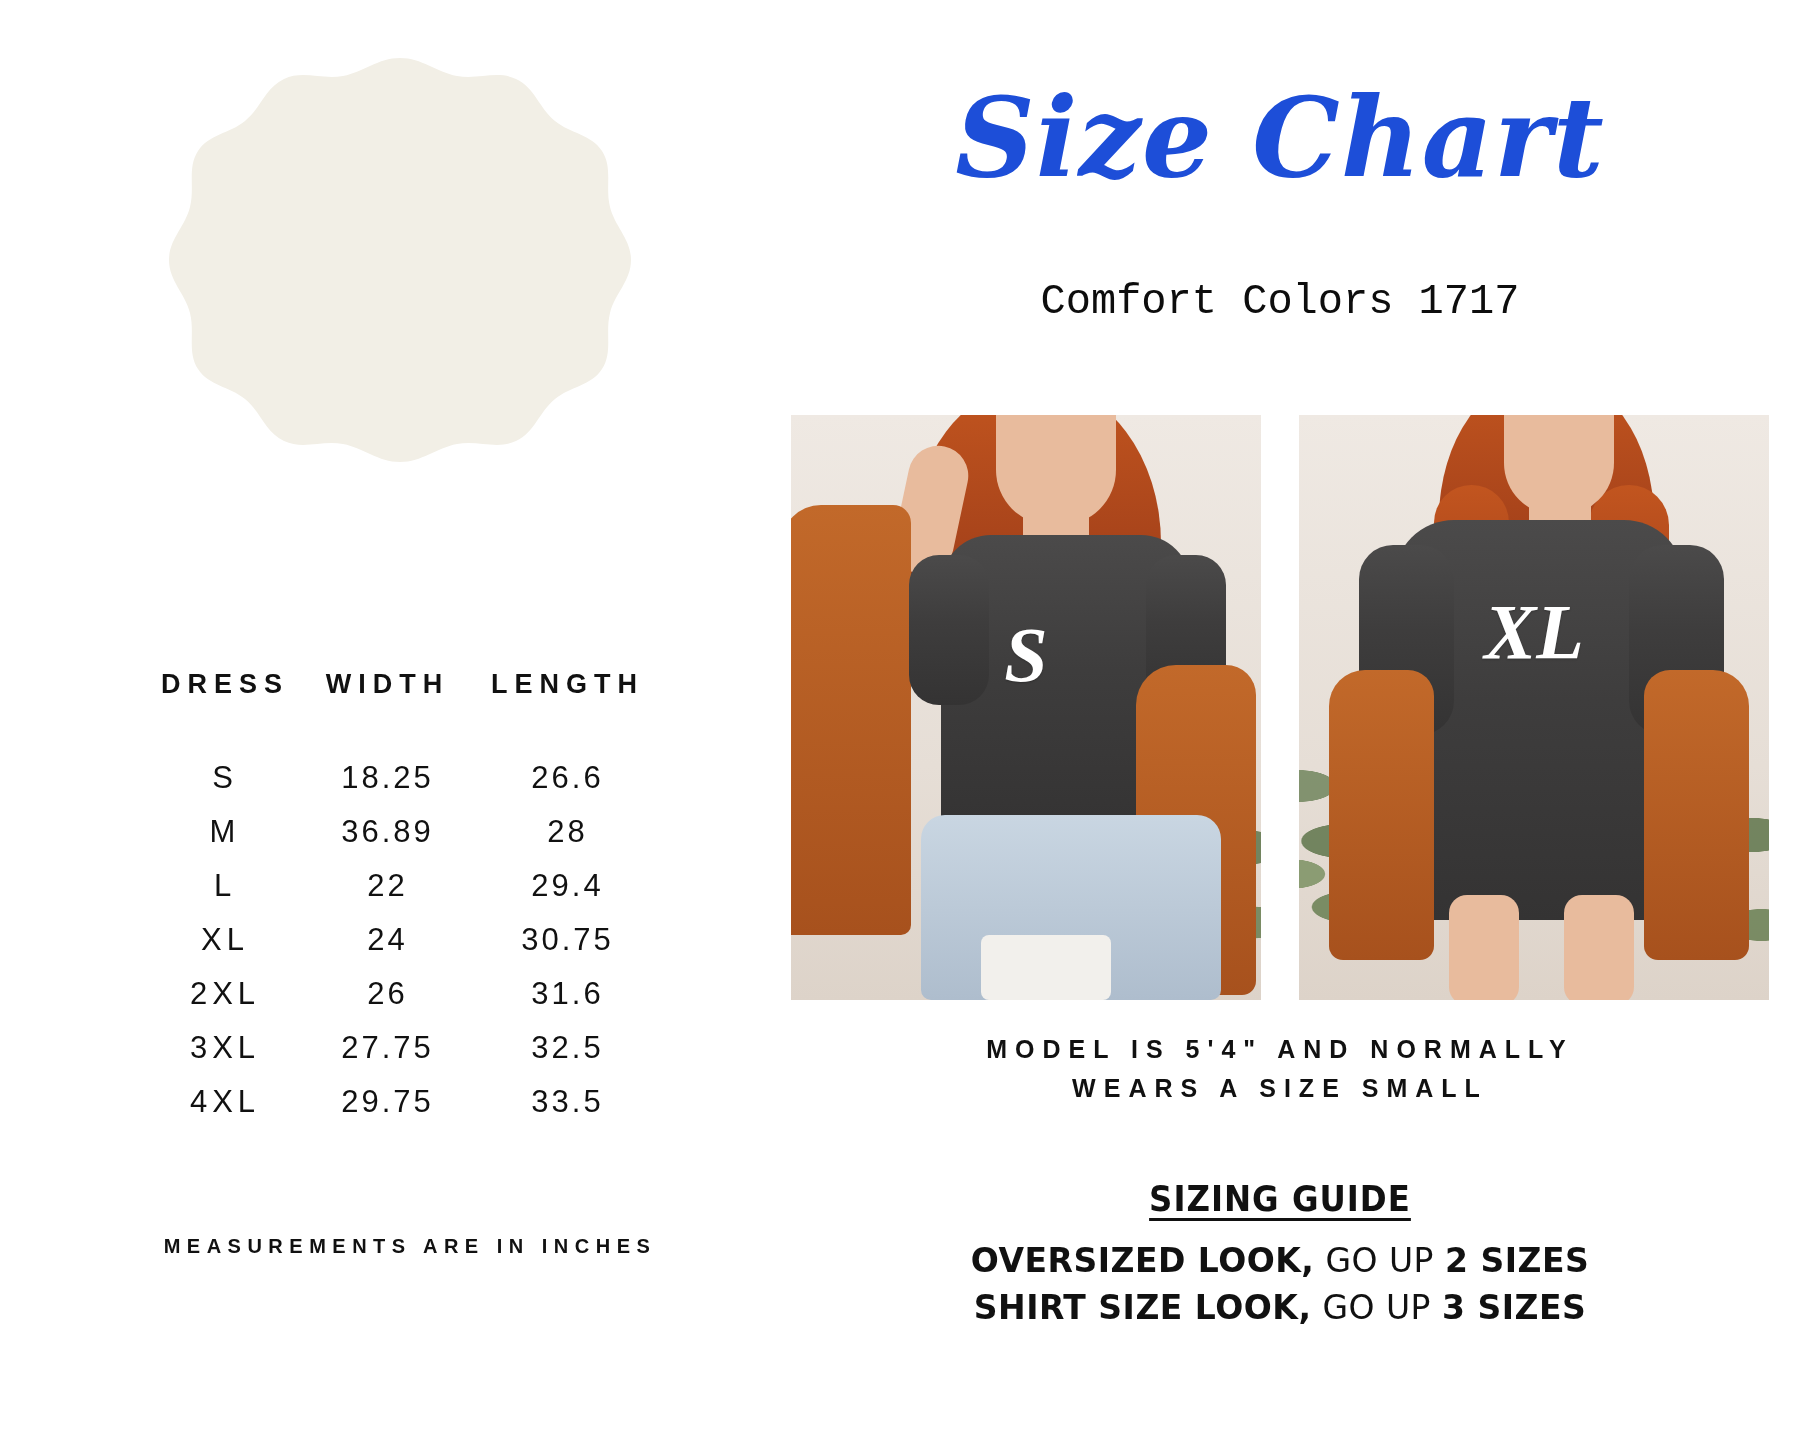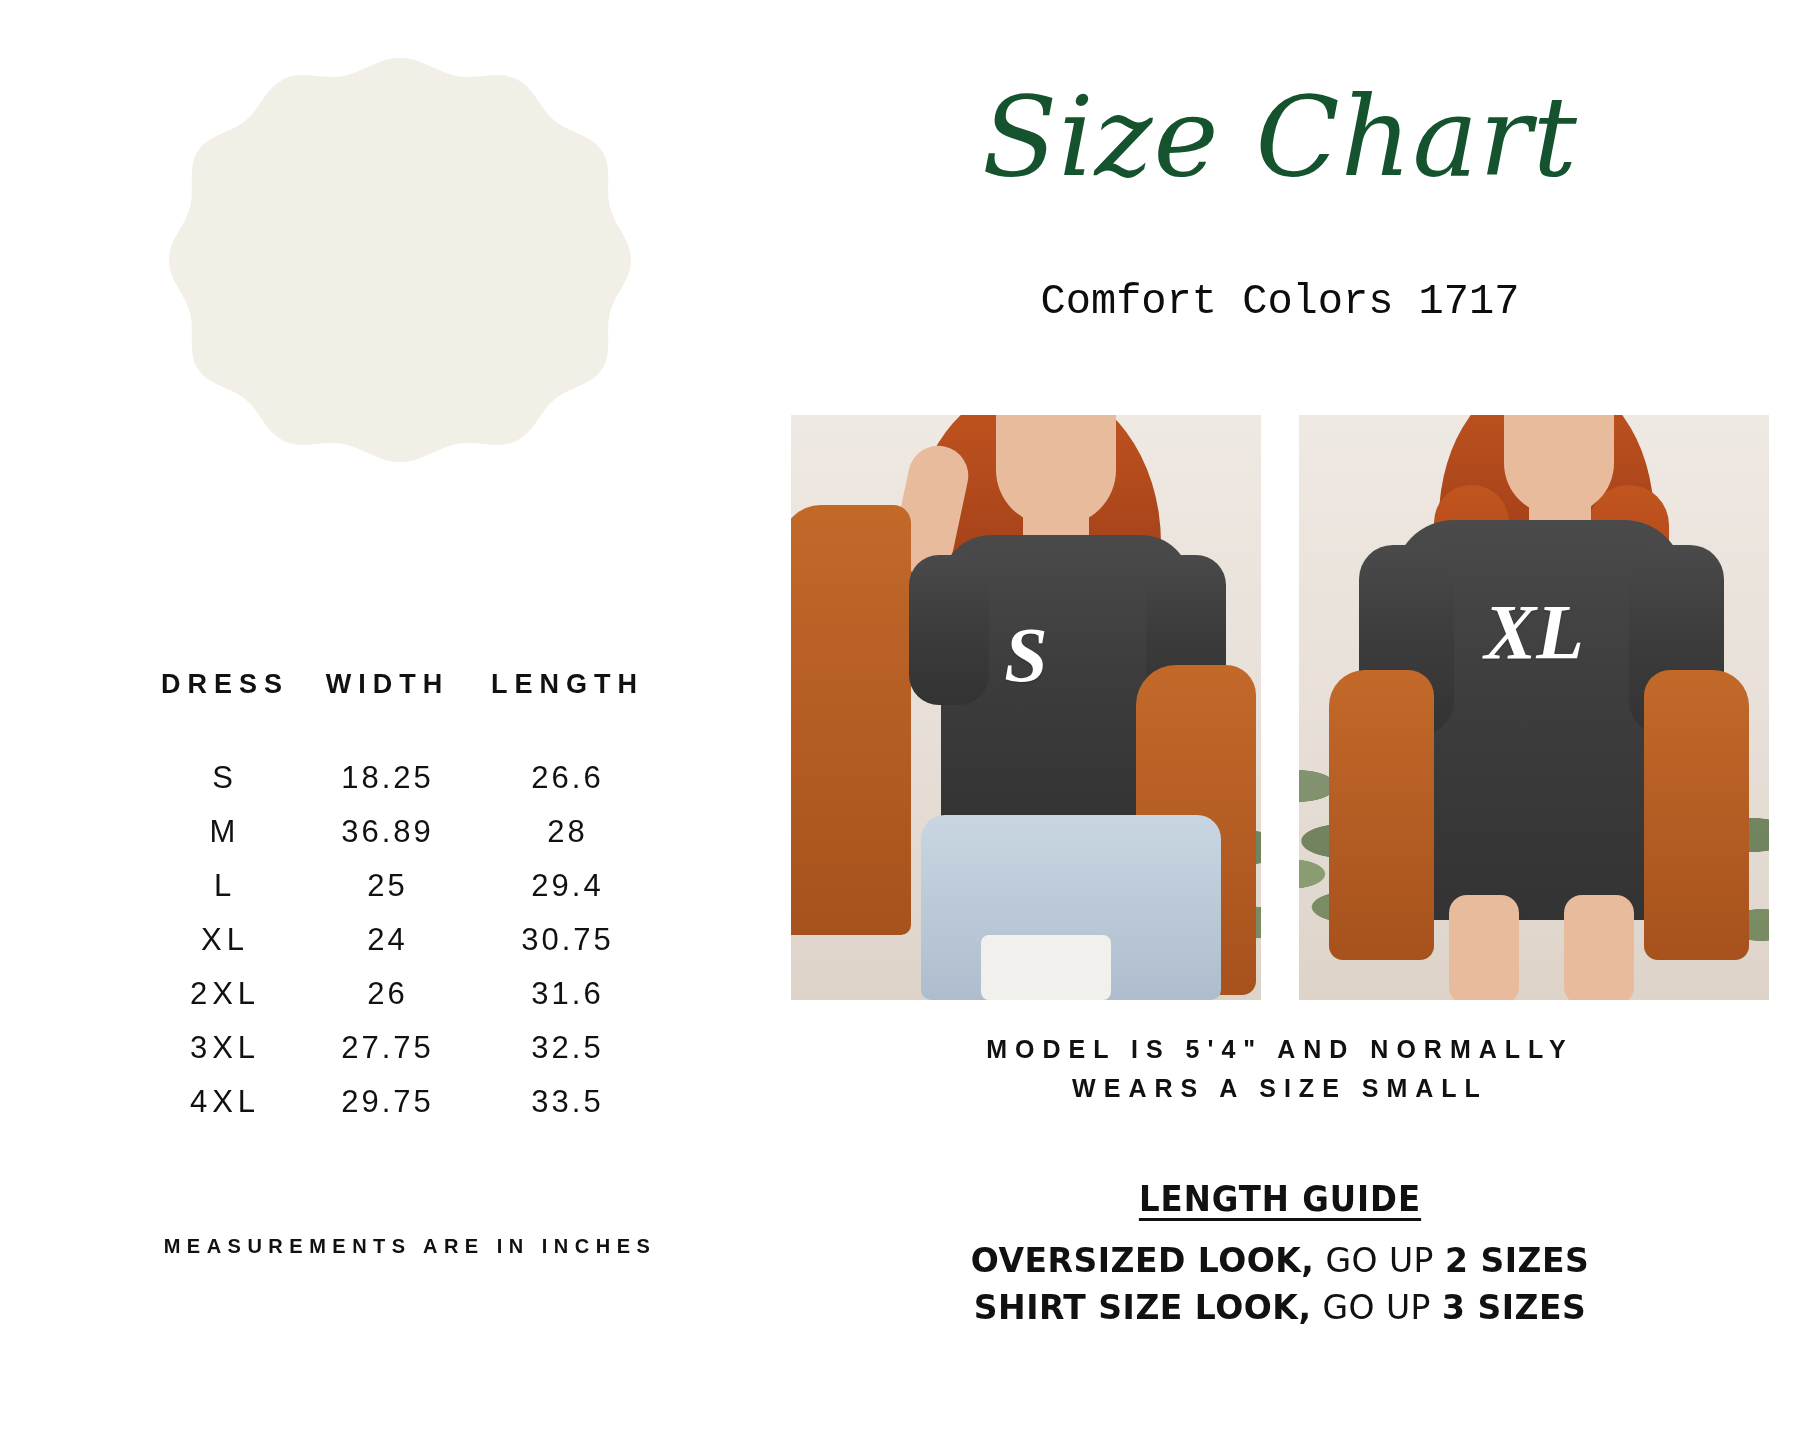--- a/index.html
+++ b/index.html
@@ -93,24 +93,24 @@
   }
 
   .title-script {
     position: absolute;
     left: 0;
     top: 80px;
     width: 1040px;
     text-align: center;
     font-family: "DejaVu Serif", serif;
     font-style: italic;
-    font-weight: 400;
+    font-weight: 700;
     font-size: 110px;
     line-height: 1.05;
-    color: #14532d;
+    color: #1d4ed8;
     letter-spacing: 1px;
   }
   .subtitle-serif {
     position: absolute;
     left: 0;
     top: 278px;
     width: 1040px;
     text-align: center;
     font-family: Liberation Mono, monospace;
     font-size: 42px;
@@ -251,21 +251,21 @@
         <div class="st-cell">18.25</div>
         <div class="st-cell">26.6</div>
       </div>
       <div class="st-row">
         <div class="st-cell size-label">M</div>
         <div class="st-cell">36.89</div>
         <div class="st-cell">28</div>
       </div>
       <div class="st-row">
         <div class="st-cell size-label">L</div>
-        <div class="st-cell">25</div>
+        <div class="st-cell">22</div>
         <div class="st-cell">29.4</div>
       </div>
       <div class="st-row">
         <div class="st-cell size-label">XL</div>
         <div class="st-cell">24</div>
         <div class="st-cell">30.75</div>
       </div>
       <div class="st-row">
         <div class="st-cell size-label">2XL</div>
         <div class="st-cell">26</div>
@@ -344,21 +344,21 @@
         <div class="skin" style="left:265px; top:480px; width:70px; height:110px; border-radius:18px;"></div>
         <div class="tee-letter">XL</div>
       </div>
     </div>
 
     <div class="model-note">
       <span>MODEL IS 5'4" AND NORMALLY</span><br>
       <span>WEARS A SIZE SMALL</span>
     </div>
 
-    <div class="sizing-guide-title">LENGTH GUIDE</div>
+    <div class="sizing-guide-title">SIZING GUIDE</div>
 
     <div class="sizing-lines">
       <span class="ln">
         <span class="lt">OVERSIZED LOOK,</span><span class="md"> GO UP </span><span class="lt">2 SIZES</span>
       </span>
       <span class="ln">
         <span class="lt">SHIRT SIZE LOOK,</span><span class="md"> GO UP </span><span class="lt">3 SIZES</span>
       </span>
     </div>
   </div>

